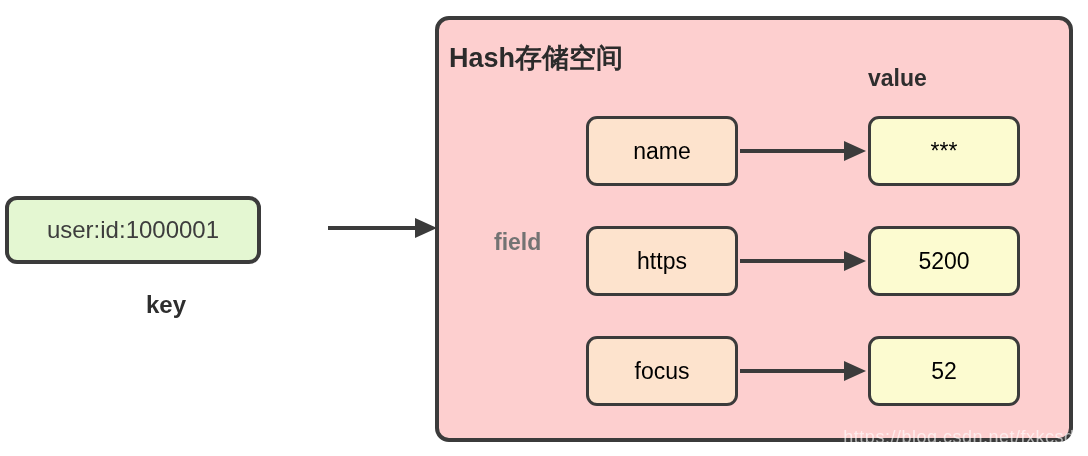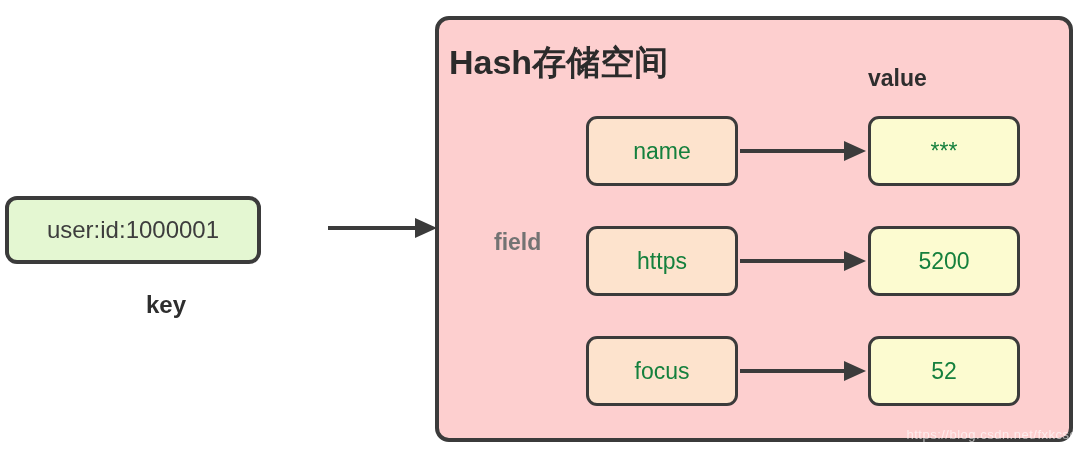--- a/index.html
+++ b/index.html
@@ -33,37 +33,37 @@
   }
   
   .hash-space{
     position:absolute;left:435px;top:16px;width:638px;height:426px;
     background:var(--space-fill);
     border:4px solid var(--border);
     border-radius:14px;
   }
   .space-title{
     position:absolute;left:449px;top:40px;
-    font-size:34px;font-weight:bold;color:#2b2b2b;
+    font-size:27px;font-weight:bold;color:#2b2b2b;
   }
   .value-label{
     position:absolute;left:868px;top:65px;width:152px;
     text-align:left;font-size:23px;font-weight:bold;color:#2e2e2e;
   }
   .field-label{
     position:absolute;left:494px;top:229px;width:70px;
     font-size:23px;font-weight:bold;color:#737373;
   }
   
   .node{
     position:absolute;height:70px;
     border:3.5px solid var(--border);
     border-radius:11px;
     display:flex;align-items:center;justify-content:center;
-    font-size:23px;color:#15803d;
+    font-size:23px;color:#000000;
   }
   .field-node{left:586px;width:152px;background:var(--field-fill);}
   .value-node{left:868px;width:152px;background:var(--value-fill);}
   .row1{top:116px;} .row2{top:226px;} .row3{top:336px;}
   
   .arrow-line{
     position:absolute;height:4px;background:var(--border);
   }
   .arrow-head{
     position:absolute;width:0;height:0;
@@ -75,21 +75,21 @@
   .a-key  .arrow-head{left:415px;top:218px;}
   .a-row1 .arrow-line{left:740px;top:149px;width:105px;}
   .a-row1 .arrow-head{left:844px;top:141px;}
   .a-row2 .arrow-line{left:740px;top:259px;width:105px;}
   .a-row2 .arrow-head{left:844px;top:251px;}
   .a-row3 .arrow-line{left:740px;top:369px;width:105px;}
   .a-row3 .arrow-head{left:844px;top:361px;}
   
   .watermark{
     position:absolute;right:3px;top:427px;
-    font-size:13px;color:rgba(255,255,255,0.62);
+    font-size:18px;color:rgba(255,255,255,0.62);
     letter-spacing:0.5px;
   }
 </style>
 </head>
 <body>
 
 <div class="stage">
 
   <div class="hash-space"></div>
   <div class="space-title">Hash存储空间</div>

